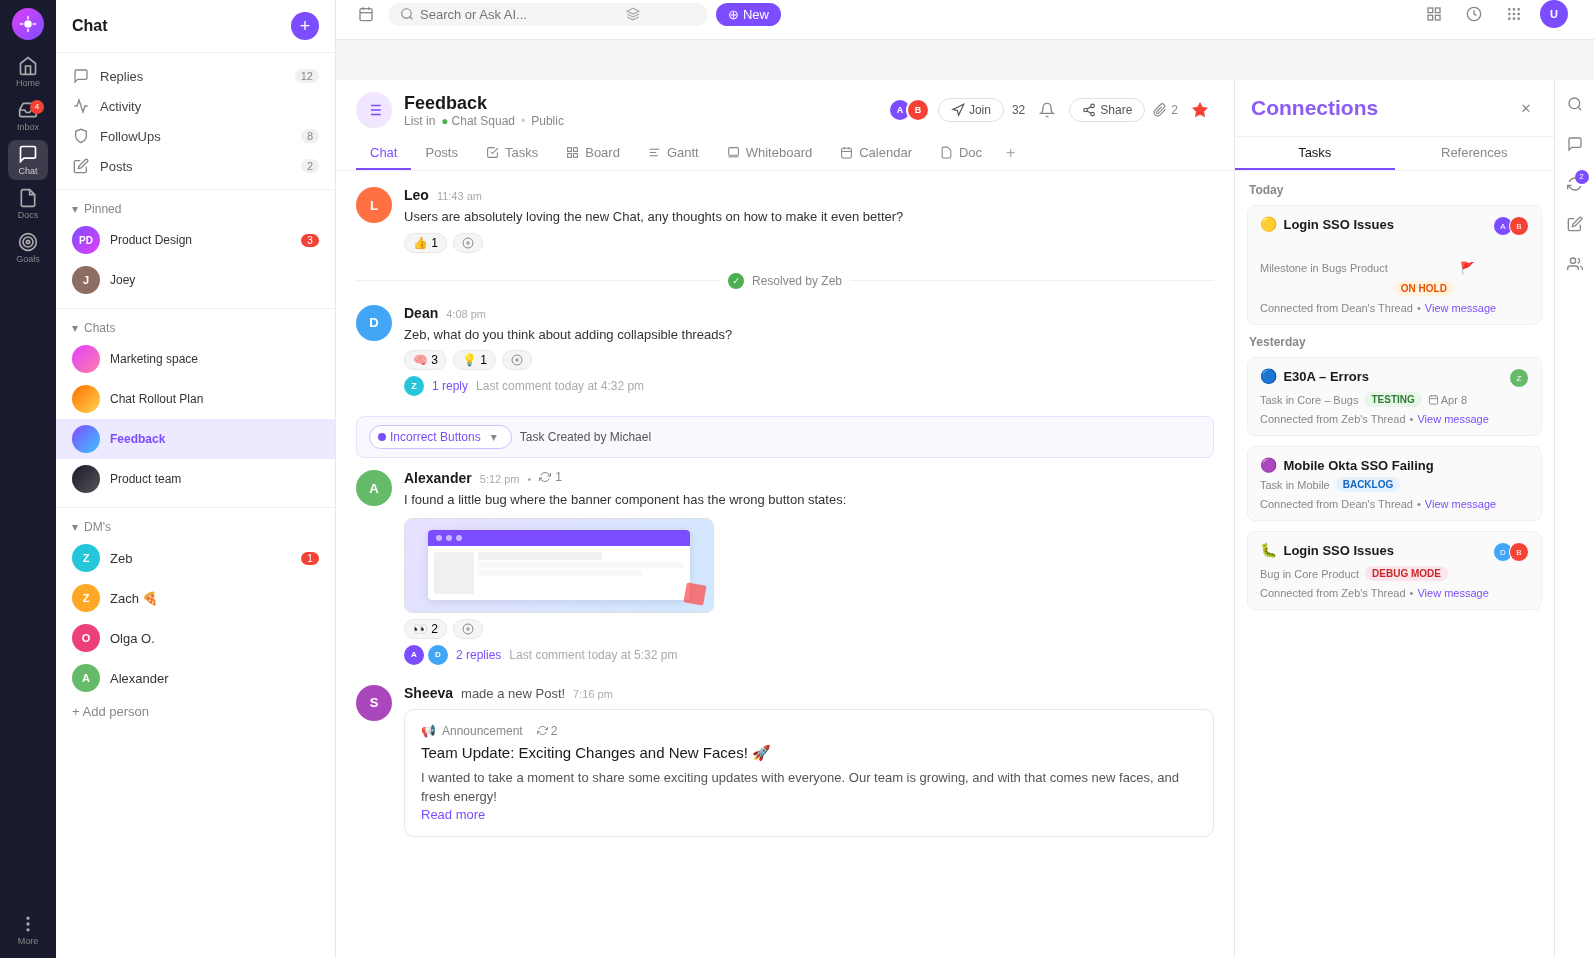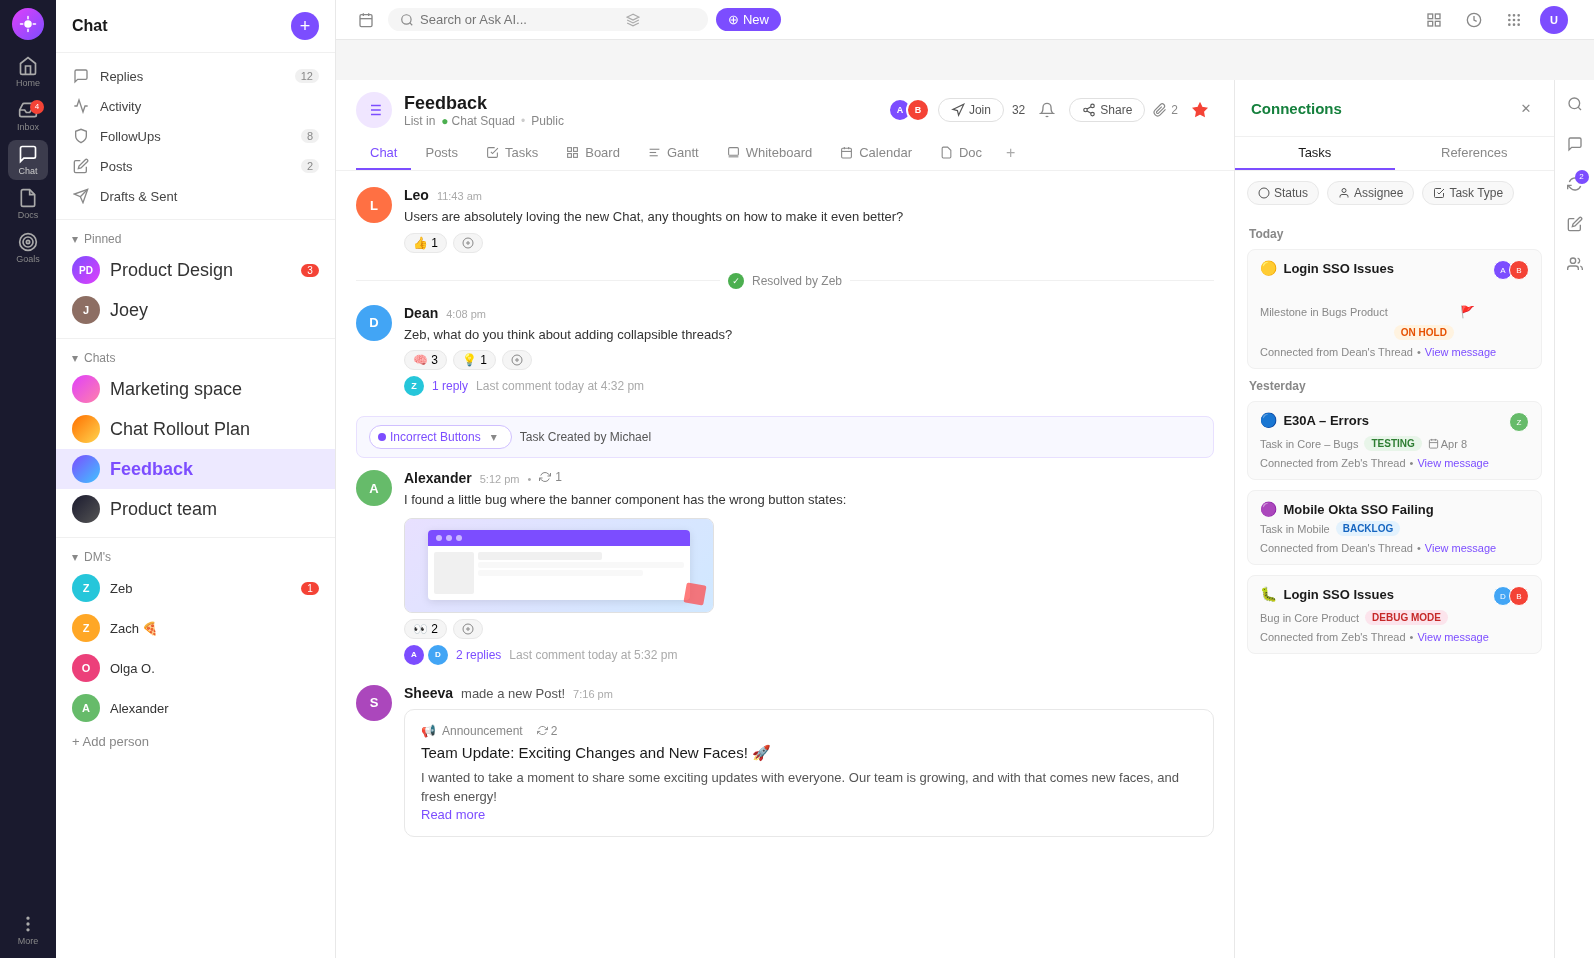--- a/index.html
+++ b/index.html
@@ -29,32 +29,32 @@
     .nav-item .nav-label { flex: 1; font-size: 13px; }
     .nav-item .nav-count { font-size: 11px; color: #888; background: #f0f0f0; padding: 1px 6px; border-radius: 10px; }
 
     .sidebar-section { padding: 8px 0; border-top: 1px solid #f0f0f0; }
     .section-header { display: flex; align-items: center; padding: 4px 16px; color: #888; font-size: 12px; cursor: pointer; }
     .section-header .chevron { margin-right: 6px; }
 
     .chat-item { display: flex; align-items: center; padding: 6px 16px; cursor: pointer; border-radius: 0; }
     .chat-item.active { background: #ede9ff; }
     .chat-avatar { width: 28px; height: 28px; border-radius: 50%; margin-right: 10px; flex-shrink: 0; display: flex; align-items: center; justify-content: center; font-size: 11px; font-weight: 600; overflow: hidden; position: relative; }
-    .chat-item-label { flex: 1; font-size: 18px; color: #333; font-weight: 500; }
+    .chat-item-label { flex: 1; font-size: 12px; color: #333; font-weight: 500; }
     .chat-item.active .chat-item-label { color: #7c4dff; font-weight: 600; }
     .unread-badge { background: #f44336; color: white; font-size: 10px; border-radius: 10px; padding: 1px 5px; min-width: 18px; text-align: center; }
 
     .dm-item { display: flex; align-items: center; padding: 6px 16px; cursor: pointer; }
     .dm-avatar { width: 28px; height: 28px; border-radius: 50%; margin-right: 10px; flex-shrink: 0; background: #ddd; display: flex; align-items: center; justify-content: center; font-size: 11px; font-weight: 600; overflow: hidden; }
     .dm-label { flex: 1; font-size: 13px; color: #333; }
 
     .add-person { display: flex; align-items: center; padding: 6px 16px; color: #888; cursor: pointer; font-size: 13px; }
 
     
-    .topbar { height: 40px; background: #fff; border-bottom: 1px solid #e8e8e8; display: flex; align-items: center; padding: 0 16px; gap: 12px; position: fixed; top: 0; left: 56px; right: 0; z-index: 100; }
+    .topbar { height: 40px; background: #fff; border-bottom: 1px solid #e8e8e8; display: flex; align-items: flex-start; padding: 0 16px; gap: 12px; position: fixed; top: 0; left: 56px; right: 0; z-index: 100; }
     .topbar-left { display: flex; align-items: center; gap: 8px; margin-right: auto; }
     .search-bar { display: flex; align-items: center; background: #f5f5f5; border-radius: 20px; padding: 4px 12px; gap: 6px; width: 320px; cursor: pointer; }
     .search-bar input { background: none; border: none; outline: none; font-size: 13px; color: #555; width: 100%; }
     .topbar-new { display: flex; align-items: center; gap: 4px; background: #7c4dff; color: white; border-radius: 16px; padding: 4px 12px; font-size: 13px; cursor: pointer; }
     .topbar-right { display: flex; align-items: center; gap: 12px; }
     .topbar-icon { width: 28px; height: 28px; display: flex; align-items: center; justify-content: center; color: #888; cursor: pointer; border-radius: 6px; }
 
     
     .main-layout { display: flex; flex: 1; margin-top: 40px; overflow: hidden; }
 
@@ -110,21 +110,21 @@
 
     .post-card { border: 1px solid #e8e8e8; border-radius: 10px; padding: 14px 16px; background: #fff; margin-top: 8px; }
     .post-announcement { display: flex; align-items: center; gap: 6px; font-size: 12px; color: #888; margin-bottom: 6px; }
     .post-title { font-size: 15px; font-weight: 400; color: #1a1a1a; margin-bottom: 6px; }
     .post-body { font-size: 13px; color: #555; line-height: 1.5; }
     .read-more { color: #7c4dff; cursor: pointer; font-size: 13px; }
 
     
     .connections-panel { width: 320px; background: #fff; border-left: 1px solid #e8e8e8; display: flex; flex-direction: column; overflow: hidden; flex-shrink: 0; }
     .conn-header { display: flex; align-items: center; justify-content: space-between; padding: 16px; border-bottom: 1px solid #f0f0f0; }
-    .conn-title { font-size: 15px; font-weight: 600; color: #15803d; }
+    .conn-title { font-size: 21px; font-weight: 600; color: #8b5cf6; }
     .conn-close { width: 24px; height: 24px; display: flex; align-items: center; justify-content: center; color: #888; cursor: pointer; border-radius: 4px; }
     .conn-tabs { display: flex; border-bottom: 1px solid #f0f0f0; }
     .conn-tab { flex: 1; text-align: center; padding: 8px; font-size: 13px; color: #888; cursor: pointer; border-bottom: 2px solid transparent; }
     .conn-tab.active { color: #1a1a1a; border-bottom-color: #7c4dff; font-weight: 500; }
     .conn-filters { display: flex; gap: 8px; padding: 10px 12px; }
     .conn-filter { display: flex; align-items: center; gap: 4px; background: #f8f8f8; border: 1px solid #e8e8e8; border-radius: 16px; padding: 4px 10px; font-size: 12px; color: #555; cursor: pointer; }
     .conn-body { flex: 1; overflow-y: auto; padding: 12px; }
     .conn-date-label { font-size: 12px; color: #888; font-weight: 600; margin-bottom: 8px; padding: 0 2px; }
     .conn-card { border: 1px solid #f0f0f0; border-radius: 8px; padding: 10px 12px; margin-bottom: 10px; background: #fafafa; }
     .conn-card-header { display: flex; align-items: flex-start; justify-content: space-between; margin-bottom: 4px; }
@@ -255,29 +255,20 @@
     <div class="nav-item">
       <div class="nav-icon">
         <svg width="16" height="16" viewBox="0 0 24 24" fill="none" stroke="currentColor" stroke-width="2">
             <path d="M11 4H4a2 2 0 00-2 2v14a2 2 0 002 2h14a2 2 0 002-2v-7"></path>
             <path d="M18.5 2.5a2.121 2.121 0 013 3L12 15l-4 1 1-4 9.5-9.5z"></path>
           </svg>
       </div>
       <span class="nav-label">Posts</span>
       <span class="nav-count">2</span>
     </div>
-    <div class="nav-item">
-      <div class="nav-icon">
-        <svg width="16" height="16" viewBox="0 0 24 24" fill="none" stroke="currentColor" stroke-width="2">
-            <line x1="22" y1="2" x2="11" y2="13"></line>
-            <polygon points="22 2 15 22 11 13 2 9 22 2"></polygon>
-          </svg>
-      </div>
-      <span class="nav-label">Drafts &amp; Sent</span>
-    </div>
   </div>
 
   <div class="sidebar-section">
     <div class="section-header">
       <span class="chevron">▾</span>
       <span>Pinned</span>
     </div>
     <div class="chat-item">
       <div class="chat-avatar av-pd" style="background: linear-gradient(135deg, #7c4dff, #e040fb); color:white; font-size:10px">PD</div>
       <span class="chat-item-label">Product Design</span>
@@ -681,42 +672,20 @@
 
     <div class="connections-panel">
       <div class="conn-header">
         <span class="conn-title">Connections</span>
         <div class="conn-close">✕</div>
       </div>
       <div class="conn-tabs">
         <div class="conn-tab active">Tasks</div>
         <div class="conn-tab">References</div>
       </div>
-      <div class="conn-filters">
-        <div class="conn-filter">
-          <svg width="12" height="12" viewBox="0 0 24 24" fill="none" stroke="currentColor" stroke-width="2">
-              <circle cx="12" cy="12" r="10"></circle>
-            </svg>
-          Status
-        </div>
-        <div class="conn-filter">
-          <svg width="12" height="12" viewBox="0 0 24 24" fill="none" stroke="currentColor" stroke-width="2">
-              <path d="M20 21v-2a4 4 0 00-4-4H8a4 4 0 00-4 4v2"></path>
-              <circle cx="12" cy="7" r="4"></circle>
-            </svg>
-          Assignee
-        </div>
-        <div class="conn-filter">
-          <svg width="12" height="12" viewBox="0 0 24 24" fill="none" stroke="currentColor" stroke-width="2">
-              <polyline points="9 11 12 14 22 4"></polyline>
-              <path d="M21 12v7a2 2 0 01-2 2H5a2 2 0 01-2-2V5a2 2 0 012-2h11"></path>
-            </svg>
-          Task Type
-        </div>
-      </div>
       <div class="conn-body">
 
         <div class="conn-date-label">Today</div>
 
         <div class="conn-card">
           <div class="conn-card-header">
             <div class="conn-card-title">
               <span style="font-size:14px">🟡</span>
               <span>Login SSO Issues</span>
             </div>

